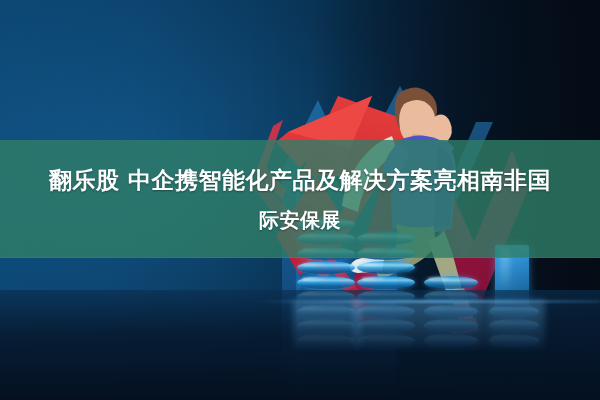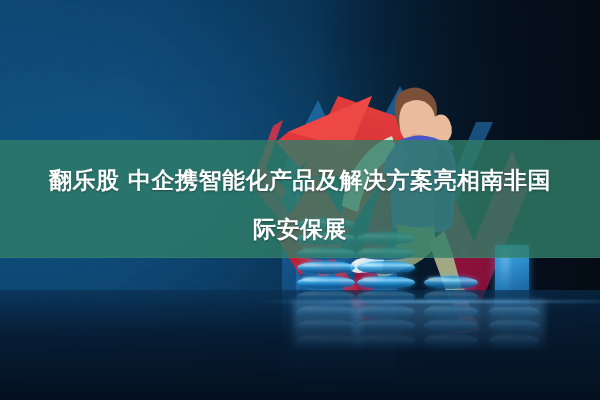--- a/index.html
+++ b/index.html
@@ -54,21 +54,21 @@
     background:linear-gradient(180deg,rgba(190,235,255,.35),rgba(190,235,255,0));filter:blur(2px);}
 
   
   .band{position:absolute;left:0;width:600px;
     background:rgba(47,126,104,.80);
     box-shadow:0 -1px 0 rgba(255,255,255,.05) inset;}
   .band-text{position:absolute;left:0;width:600px;text-align:center;
     color:#ffffff;font-weight:700;letter-spacing:.5px;
     text-shadow:0 1px 2px rgba(0,0,0,.35);}
   .line1{font-size:23px;line-height:34px;}
-  .line2{font-size:23px;line-height:34px;margin-top:9px;}
+  .line2{font-size:20px;line-height:34px;}
 </style>
 </head>
 <body>
 
 <div id="stage">
 
   <div class="bg-base"></div>
   <div class="bg-vignette"></div>
   <div class="bg-streaks"></div>
   <div class="bg-darkright"></div>

